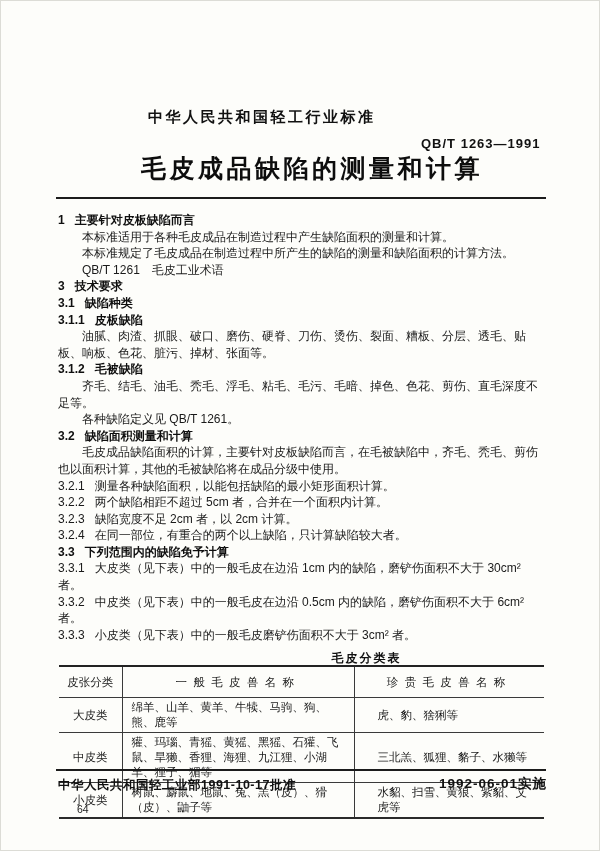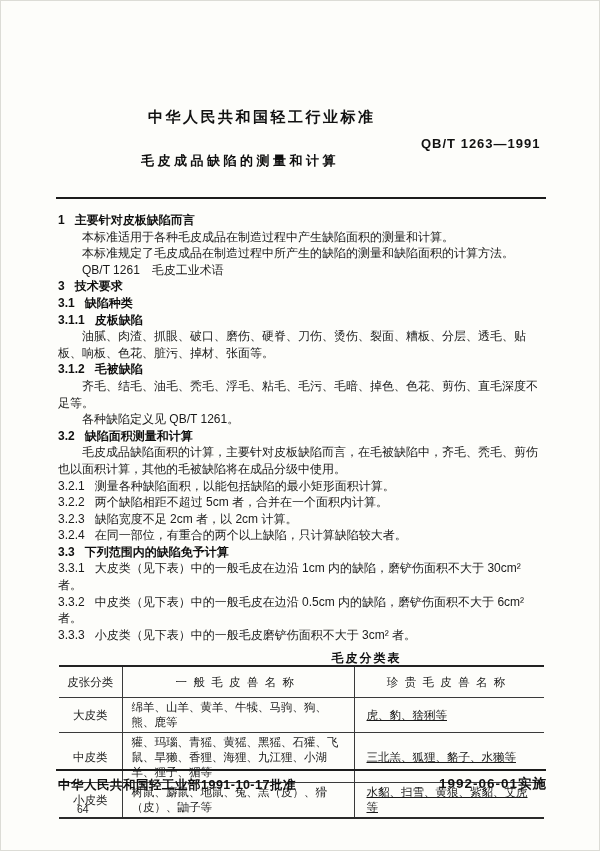--- a/index.html
+++ b/index.html
@@ -18,21 +18,21 @@
   .std-org{
     position:absolute;top:107px;left:147px;
     font-size:15px;font-weight:bold;letter-spacing:2.5px;color:#111;
   }
   .std-no{
     position:absolute;top:135px;left:420px;
     font-size:13px;font-weight:bold;letter-spacing:1px;color:#111;
   }
   .doc-title{
     position:absolute;top:151px;left:140px;
-    font-size:13px;font-weight:bold;letter-spacing:3.5px;color:#0d0d0d;
+    font-size:25px;font-weight:bold;letter-spacing:3.5px;color:#0d0d0d;
   }
   .header-rule{
     position:absolute;top:196px;left:55px;width:490px;height:2px;background:#1c1c1c;
   }
   
   .content{
     position:absolute;top:211px;left:57px;width:489px;
     font-size:12px;line-height:16.6px;color:#1a1a1a;
   }
   .content p{margin:0;}
@@ -61,21 +61,21 @@
   table.cls th,table.cls td{
     border-bottom:1px solid #3a3a3a;
     padding:2px 6px;line-height:15px;vertical-align:middle;
     font-weight:normal;
   }
   table.cls th{height:26px;}
   table.cls .v{border-right:1px solid #3a3a3a;}
   table.cls .cc{text-align:center;}
   table.cls th.sp{letter-spacing:0.55em;text-align:center;}
   table.cls td.gen{padding-left:9px;}
-  table.cls td.pre{padding-left:12px;text-decoration:underline;}
+  table.cls td.pre{padding-left:23px;}
   table.cls tr.r1 td{height:21px;}
   table.cls tr.r2 td{height:32px;}
   table.cls tr.r3 td{height:21px;}
   
   .footer-rule{
     position:absolute;top:768px;left:55px;width:490px;height:2px;background:#1c1c1c;
   }
   .approval{
     position:absolute;top:776px;left:57px;
     font-size:12.5px;font-weight:bold;letter-spacing:0.5px;color:#111;

